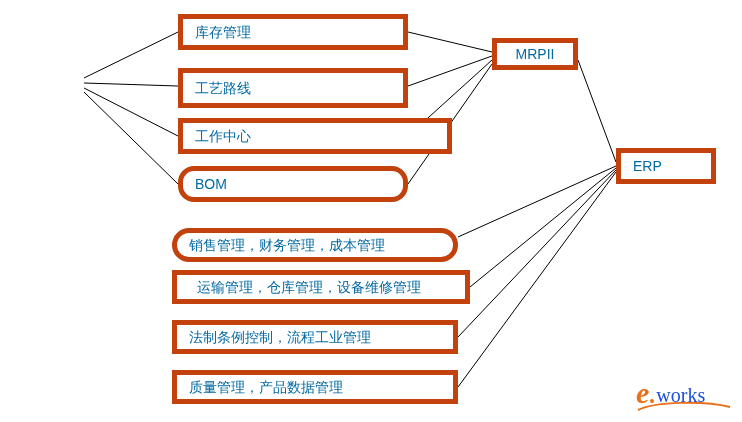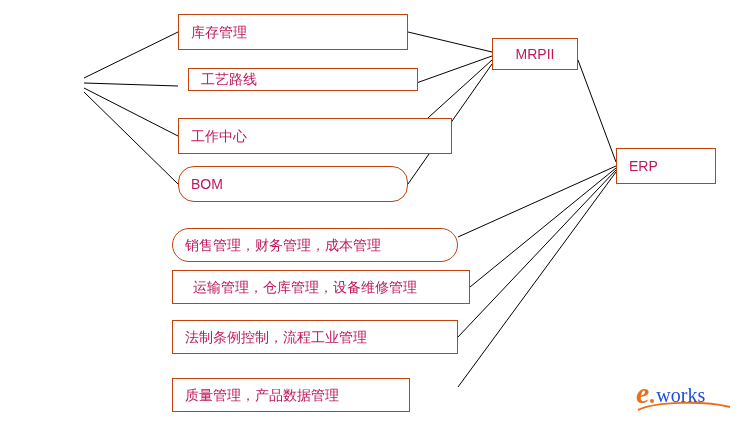--- a/index.html
+++ b/index.html
@@ -19,26 +19,26 @@
     position: absolute;
     left: 0;
     top: 0;
     width: 742px;
     height: 422px;
     pointer-events: none;
   }
   .node {
     position: absolute;
     box-sizing: border-box;
-    border: 1px solid #c2410c;
+    border: 5px solid #c2410c;
     background: #ffffff;
     display: flex;
     align-items: center;
     font-size: 14px;
-    color: #be185d;
+    color: #0369a1;
     line-height: 1.2;
     white-space: nowrap;
   }
   .node.center { justify-content: center; text-align: right; }
   .node.left { justify-content: flex-start; padding-left: 12px; }
   .logo {
     position: absolute;
     left: 636px;
     top: 378px;
     width: 96px;
@@ -101,21 +101,21 @@
 
     <line x1="458" y1="237" x2="616" y2="166" stroke="#000" stroke-width="1"></line>
     <line x1="470" y1="287" x2="616" y2="168" stroke="#000" stroke-width="1"></line>
     <line x1="458" y1="337" x2="616" y2="170" stroke="#000" stroke-width="1"></line>
     <line x1="458" y1="387" x2="616" y2="172" stroke="#000" stroke-width="1"></line>
   </svg>
 
   <div class="node left" style="left:178px; top:14px;  width:230px; height:36px;">
       <span>库存管理</span>
     </div>
-  <div class="node left" style="left:178px; top:68px;  width:230px; height:23px;margin-left:10px;">
+  <div class="node left" style="left:178px; top:68px;  width:230px; height:40px;">
       <span>工艺路线</span>
     </div>
   <div class="node left" style="left:178px; top:118px; width:274px; height:36px;">
       <span>工作中心</span>
     </div>
   <div class="node left" style="left:178px; top:166px; width:230px; height:36px;border-radius:16px;">
       <span>BOM</span>
     </div>
   <div class="node center" style="left:492px; top:38px;  width:86px;  height:32px;">
       <span>MRPII</span>
@@ -125,21 +125,21 @@
     </div>
   <div class="node left" style="left:172px; top:228px; width:286px; height:34px;border-radius:17px;">
       <span>销售管理，财务管理，成本管理</span>
     </div>
   <div class="node left" style="left:172px; top:270px; width:298px; height:34px;padding-left:20px;">
       <span>运输管理，仓库管理，设备维修管理</span>
     </div>
   <div class="node left" style="left:172px; top:320px; width:286px; height:34px;">
       <span>法制条例控制，流程工业管理</span>
     </div>
-  <div class="node left" style="left:172px; top:370px; width:238px; height:34px;margin-top:8px;">
+  <div class="node left" style="left:172px; top:370px; width:286px; height:34px;">
       <span>质量管理，产品数据管理</span>
     </div>
 
   <div class="logo">
     <span class="logo-e">e</span>
     <span class="logo-dot"></span>
     <span class="logo-text">works</span>
     <svg class="logo-swoosh" viewBox="0 0 96 12">
       <path d="M2,10 C20,1 70,1 94,7" stroke="#e8701a" stroke-width="2" fill="none"></path>
     </svg>

